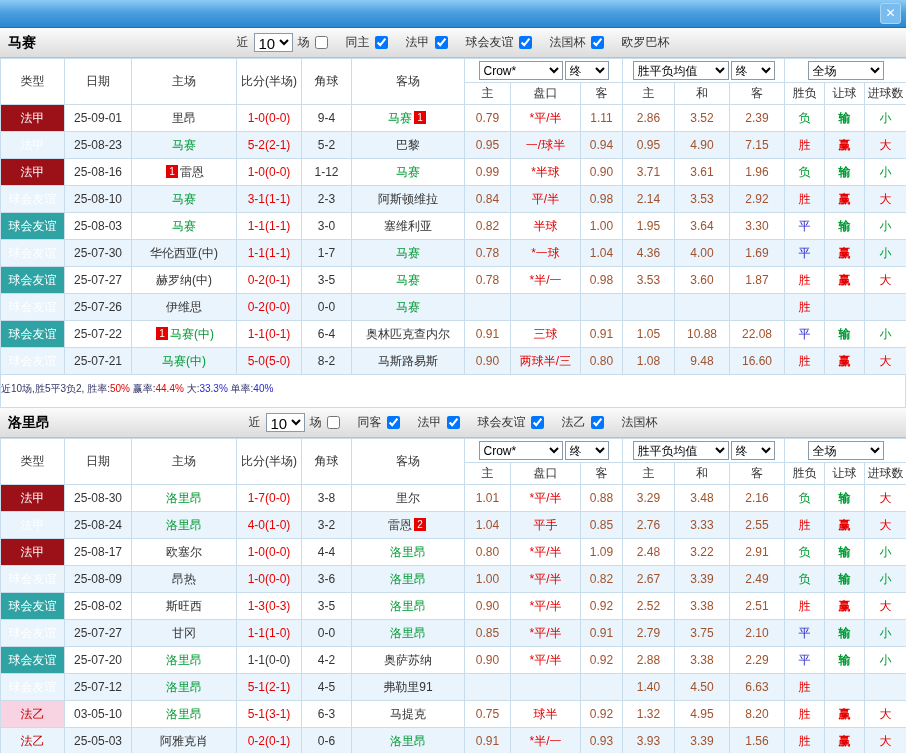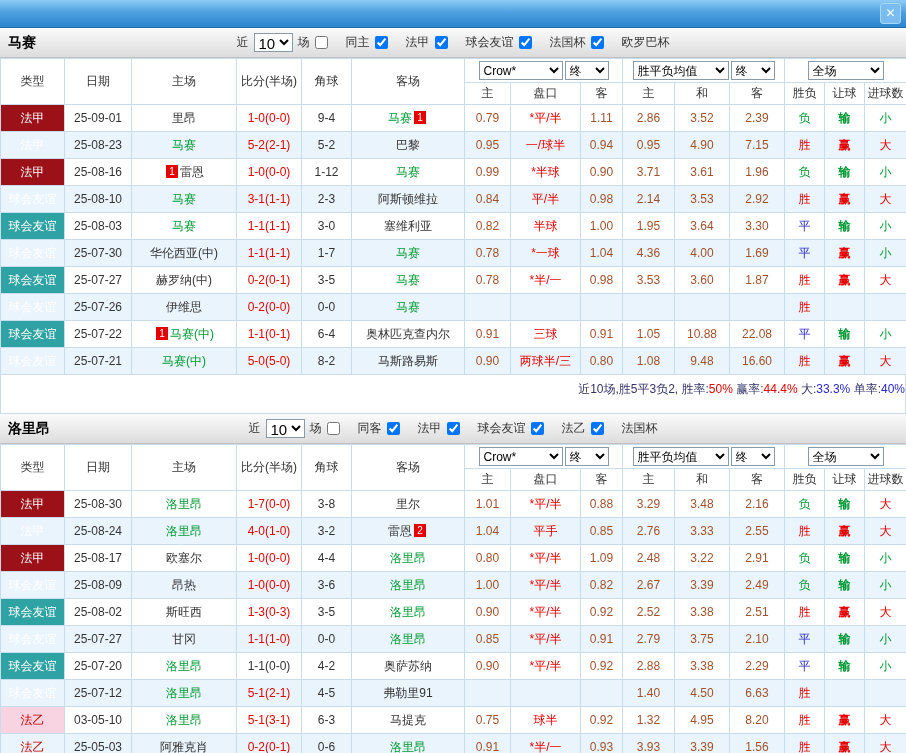--- a/index.html
+++ b/index.html
@@ -37,21 +37,21 @@
   .green-team{color:#009933}
   .score{color:#e60000}
   .score-dark{color:#333}
   td.odds{color:#a0522d}
   td.hcap{color:#e60000}
   .res-red{color:#e60000}
   .res-blue{color:#2929c8}
   .res-green{color:#009933}
   td.rbold{font-weight:bold}
   .badge{display:inline-block;min-width:12px;height:13px;line-height:13px;background:#e60000;color:#fff;font-size:10px;padding:0 1px;margin:0 2px;vertical-align:1px}
-  .summary{height:39px;line-height:28px;text-align:right;border:1px solid #c9dcec;border-top:none;font-size:12px;color:#333366;background:#fff}
+  .summary{height:33px;line-height:28px;text-align:left;border:1px solid #c9dcec;border-top:none;font-size:10px;color:#333366;background:#fff}
 </style>
 </head>
 <body>
 
 <div class="titlebar">
   <div class="close-btn">✕</div>
 </div>
 
 <div class="section">
   <div class="teambar">

